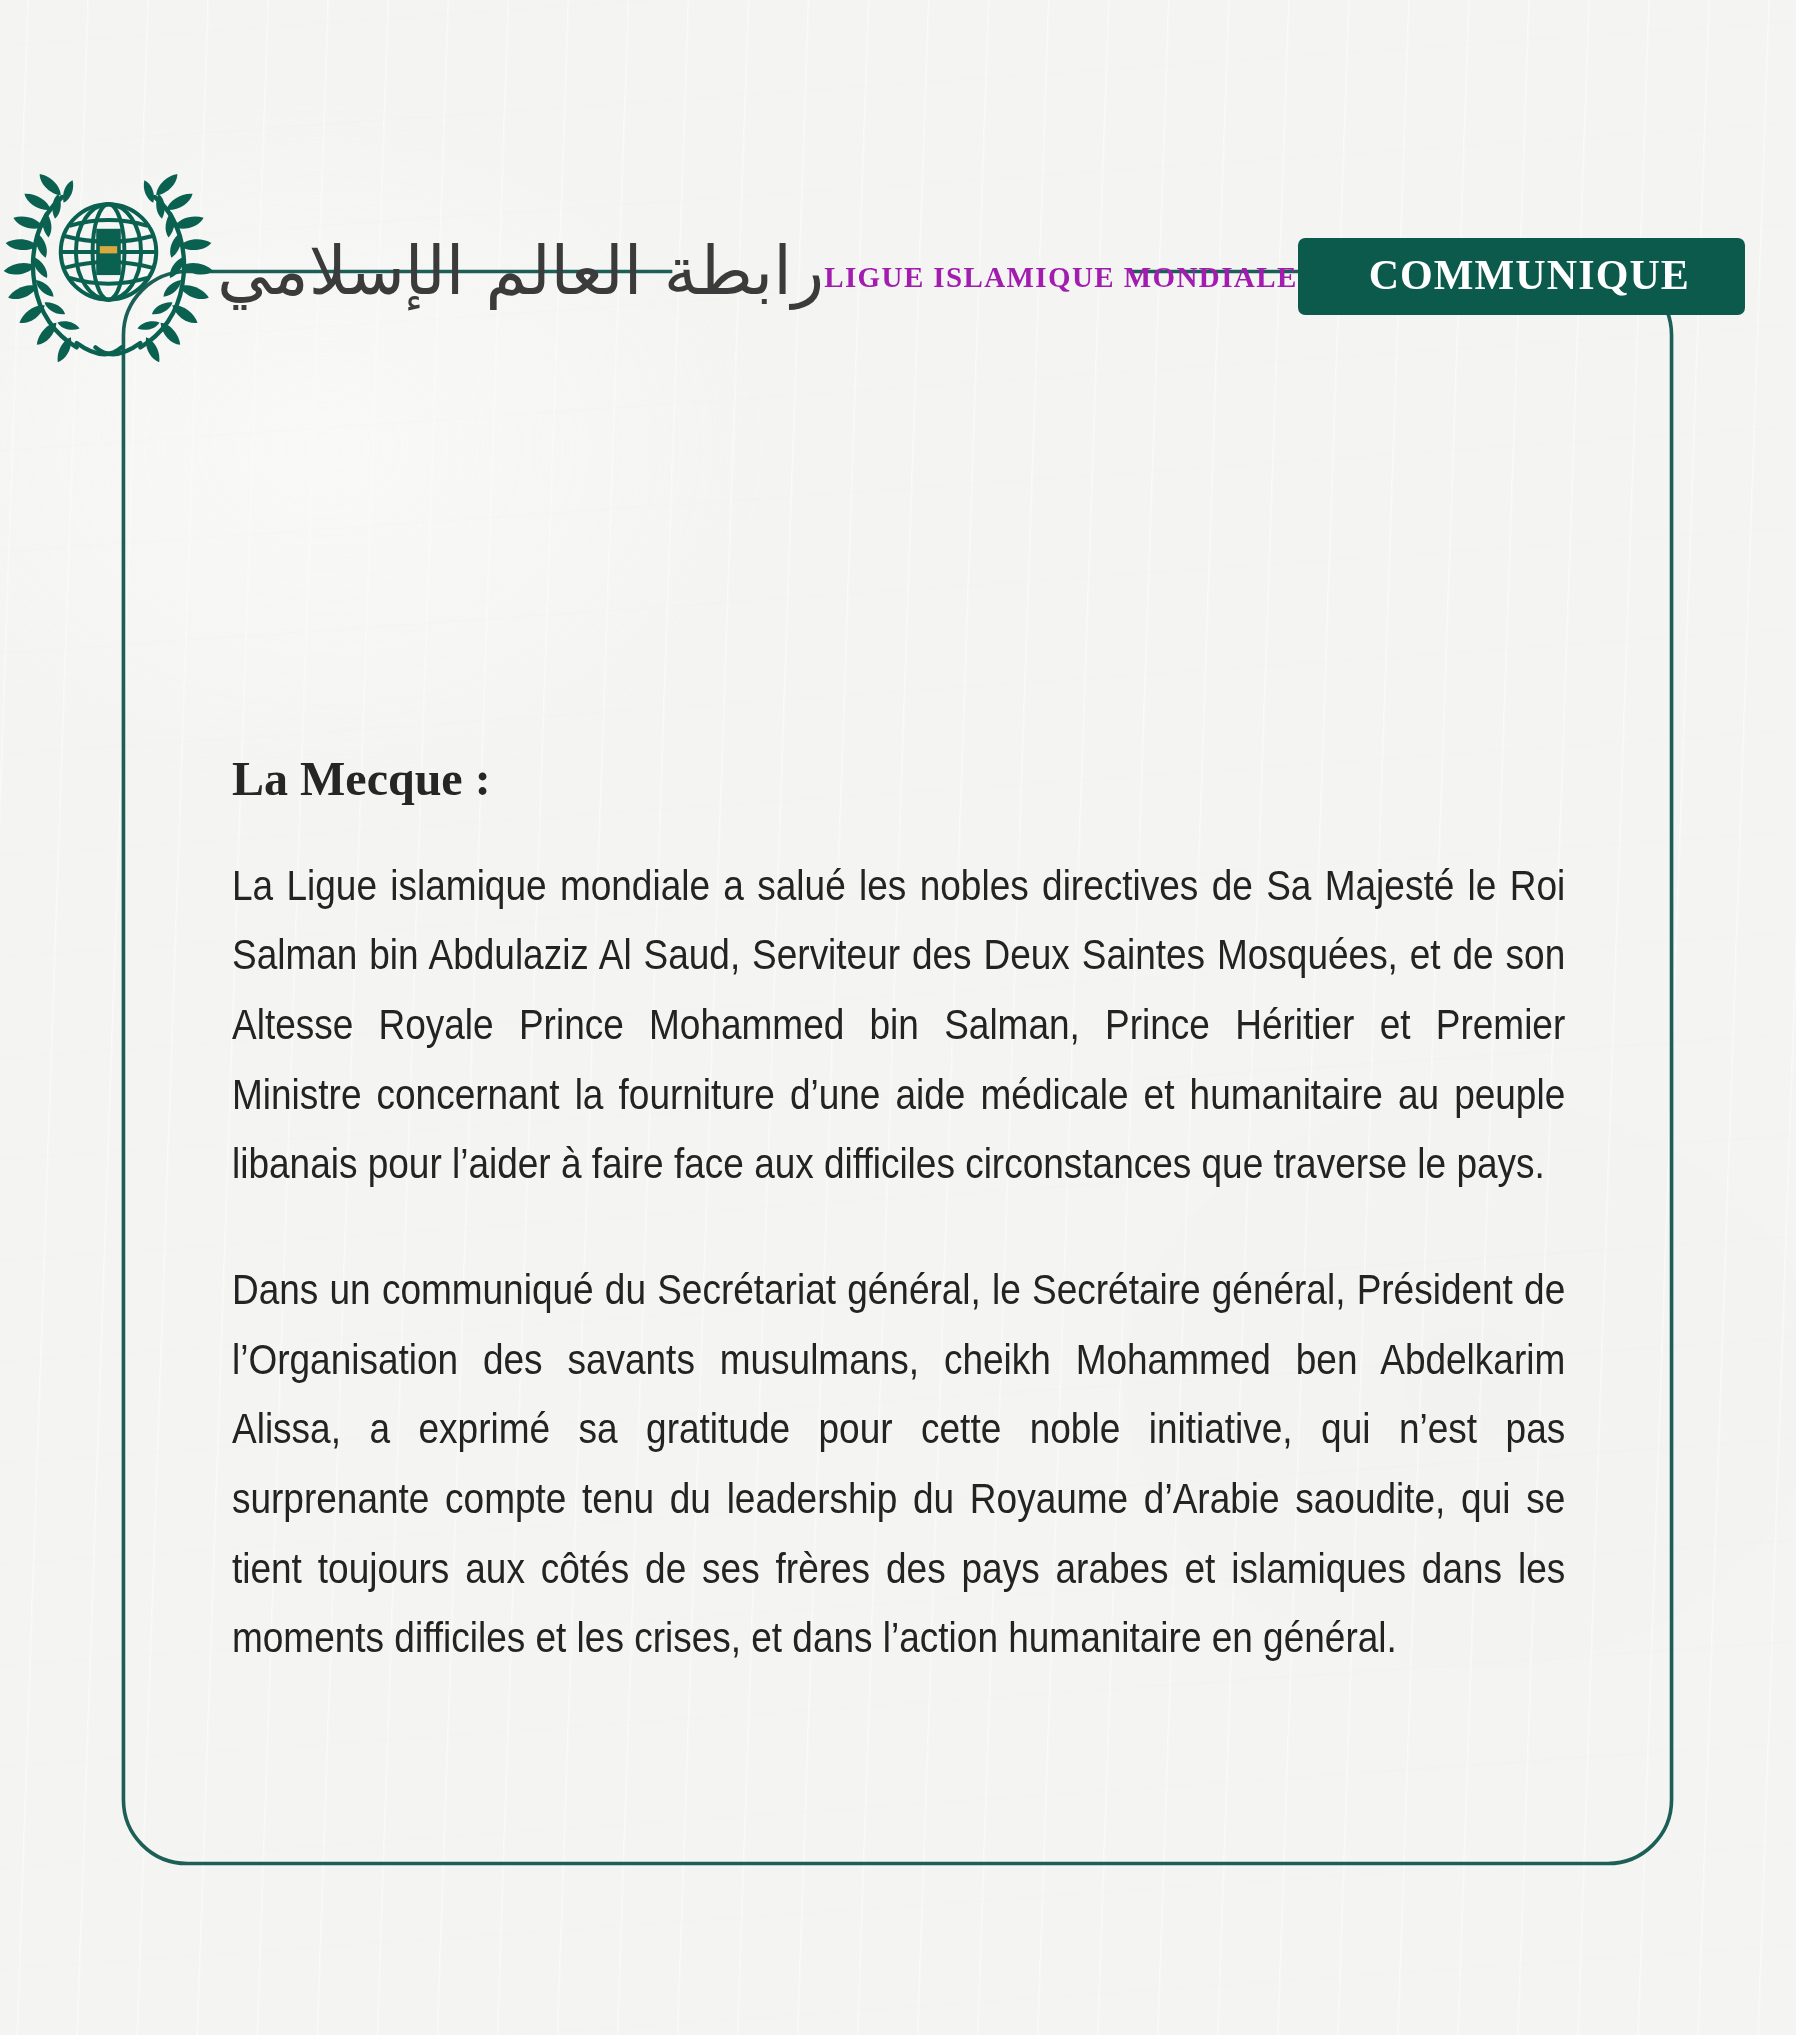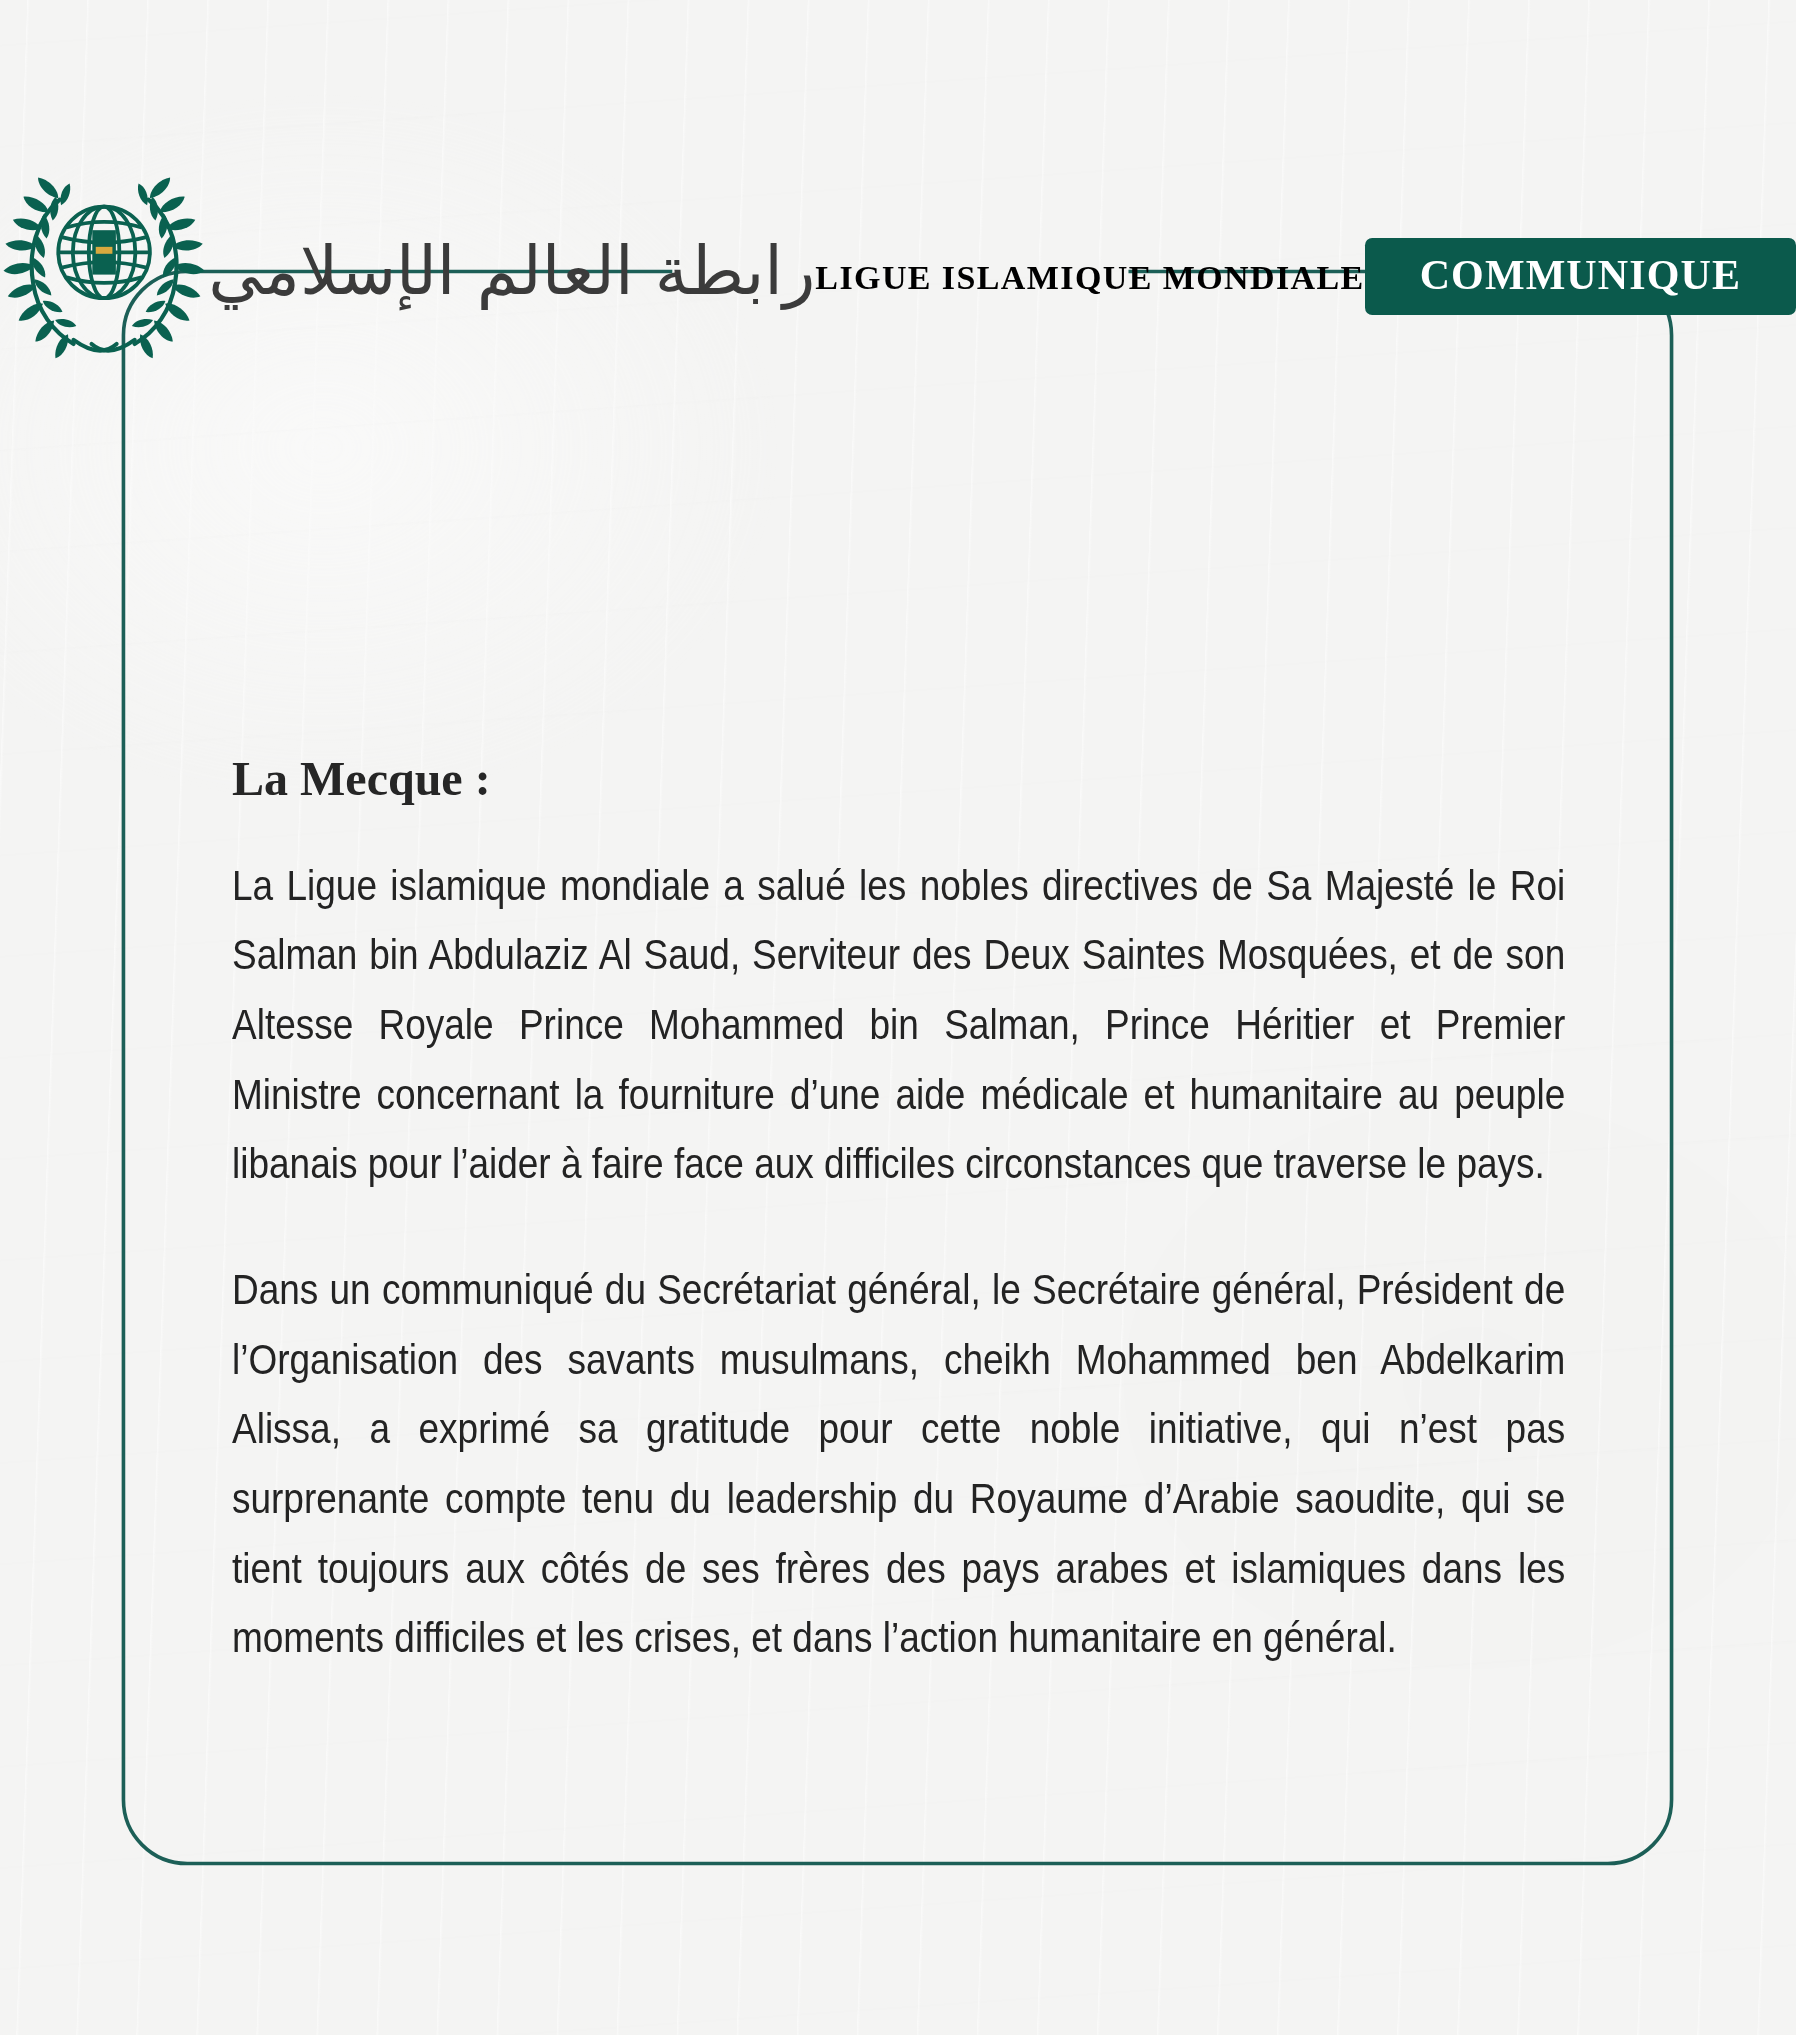--- a/index.html
+++ b/index.html
@@ -74,34 +74,34 @@
     color: #3b3b3b;
     direction: rtl;
     white-space: nowrap;
     font-weight: 400;
     letter-spacing: -0.7px;
   }
   .wordmark-fr {
     margin-top: 28px;
     font-family: "Liberation Serif", serif;
     font-weight: 700;
-    font-size: 34px;
+    font-size: 29px;
     letter-spacing: 1.4px;
-    color: #000000;
+    color: #a21caf;
     white-space: nowrap;
   }
   .badge {
     margin-top: 26px;
     background: #0b5a4c;
     color: #ffffff;
     font-family: "Liberation Serif", serif;
     font-weight: 700;
     font-size: 42px;
     letter-spacing: 1.1px;
-    padding: 16px 55px 19px 55px;
+    padding: 16px 55px 19px 71px;
     border-radius: 7.2px;
     line-height: 1;
   }
 
   
   .content {
     position: absolute;
     left: 232px;
     top: 753px;
     width: 1333px;

